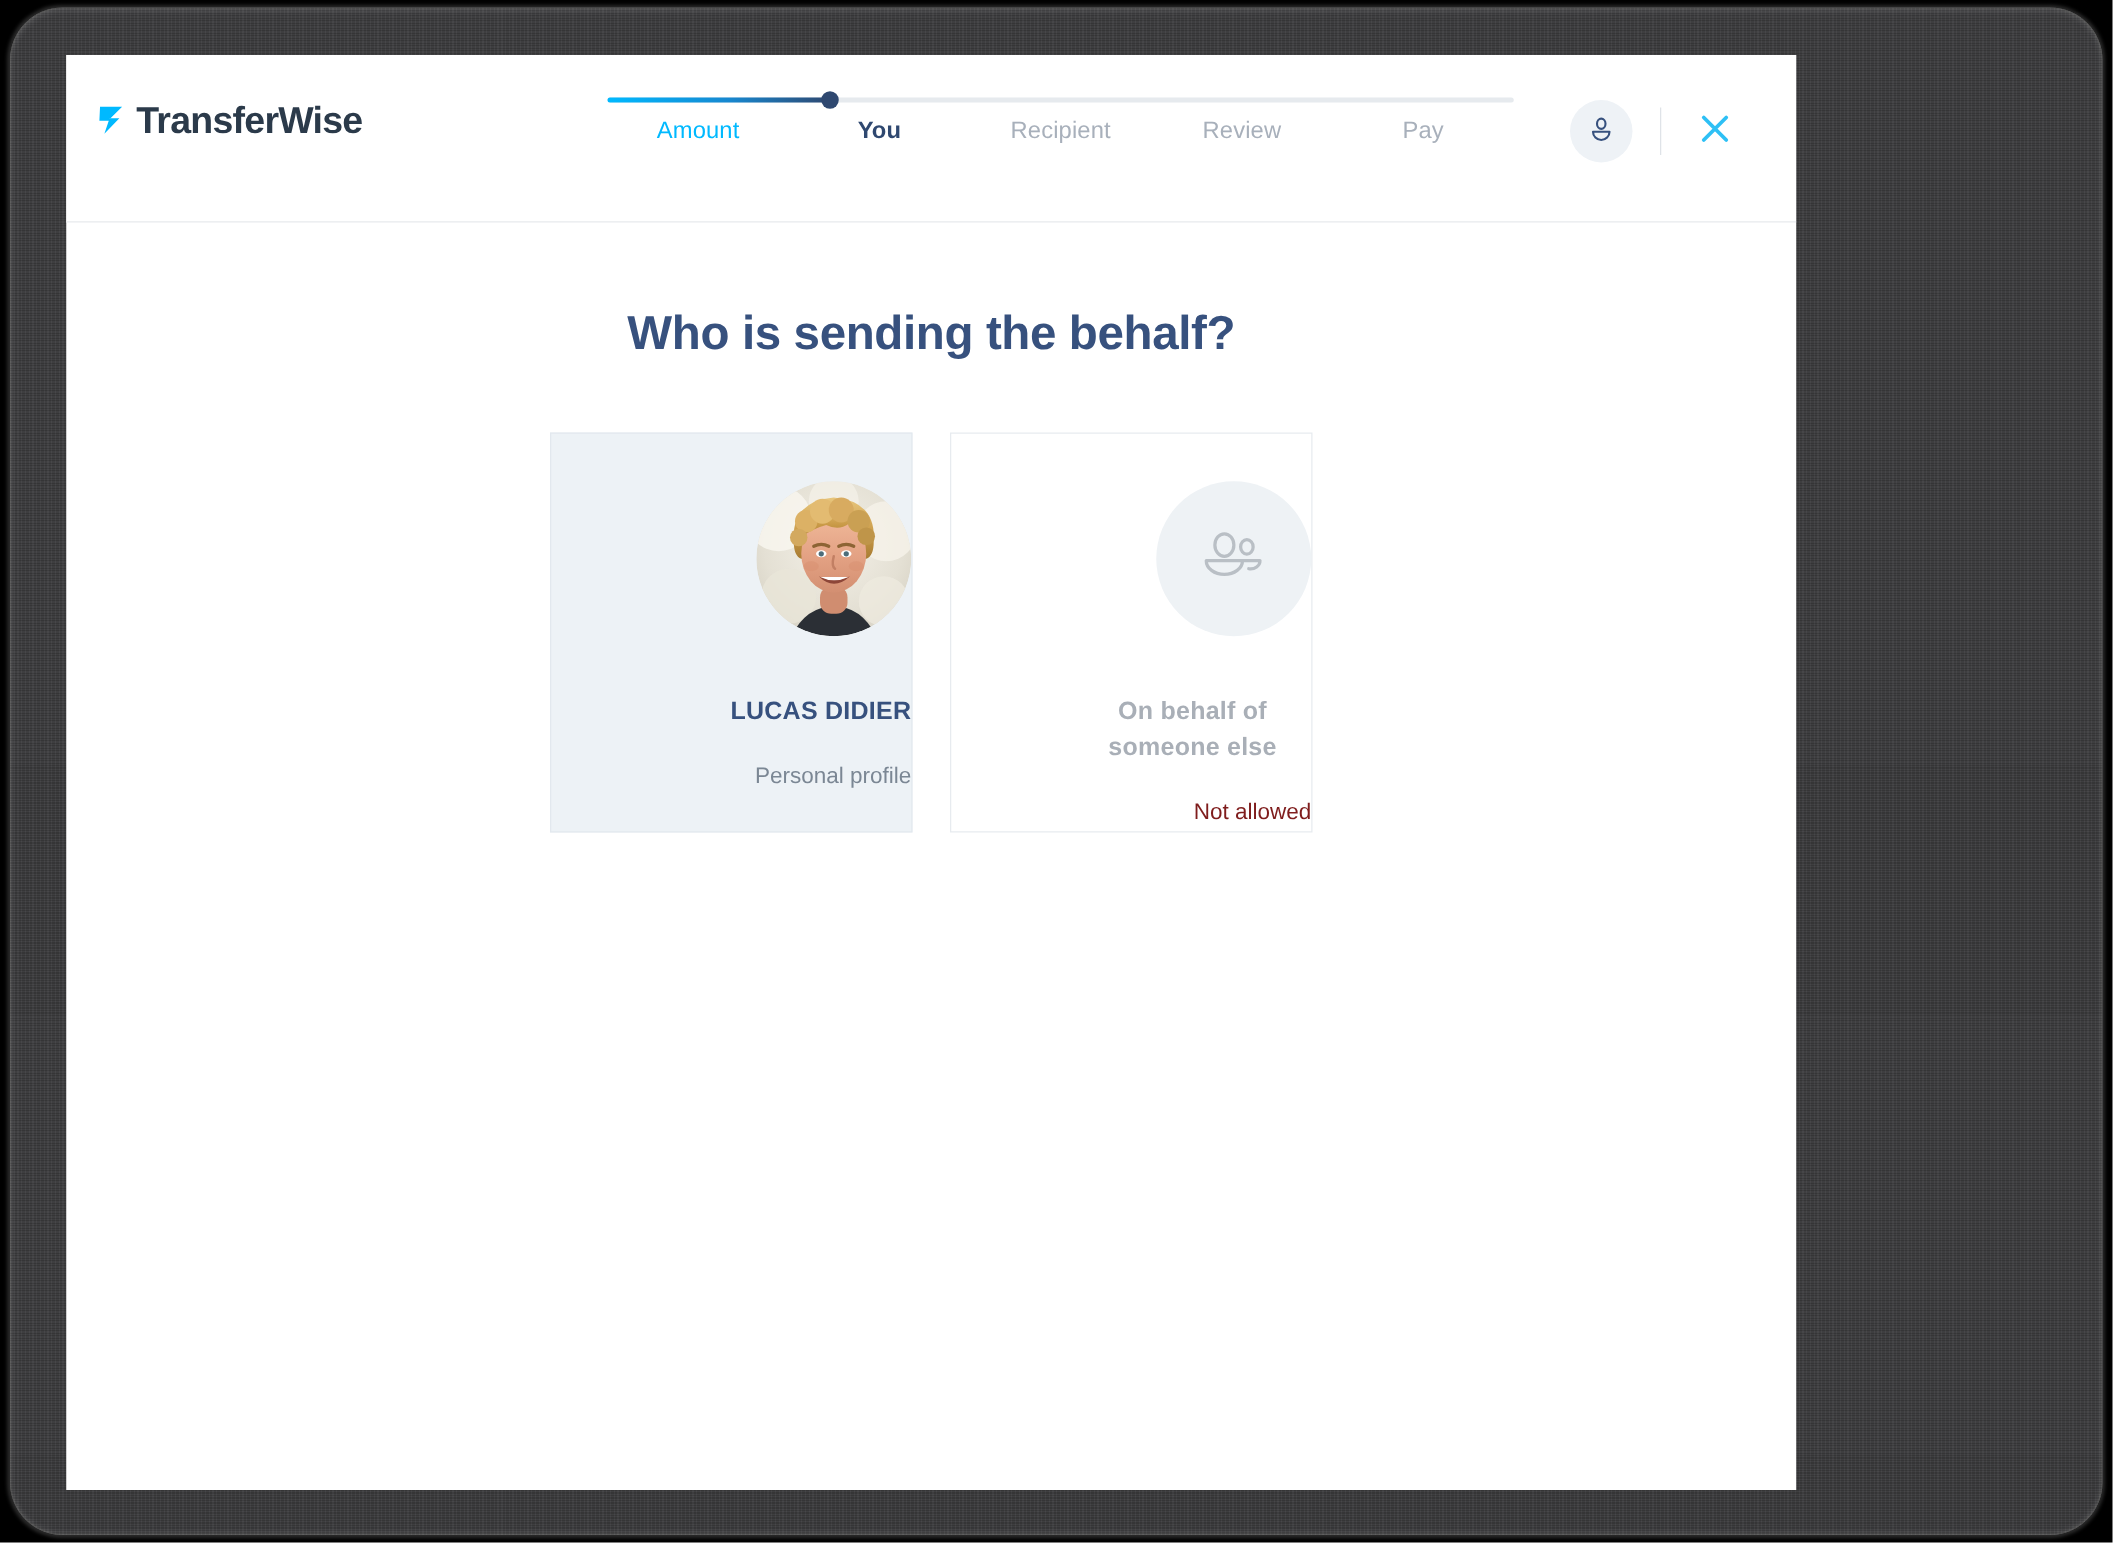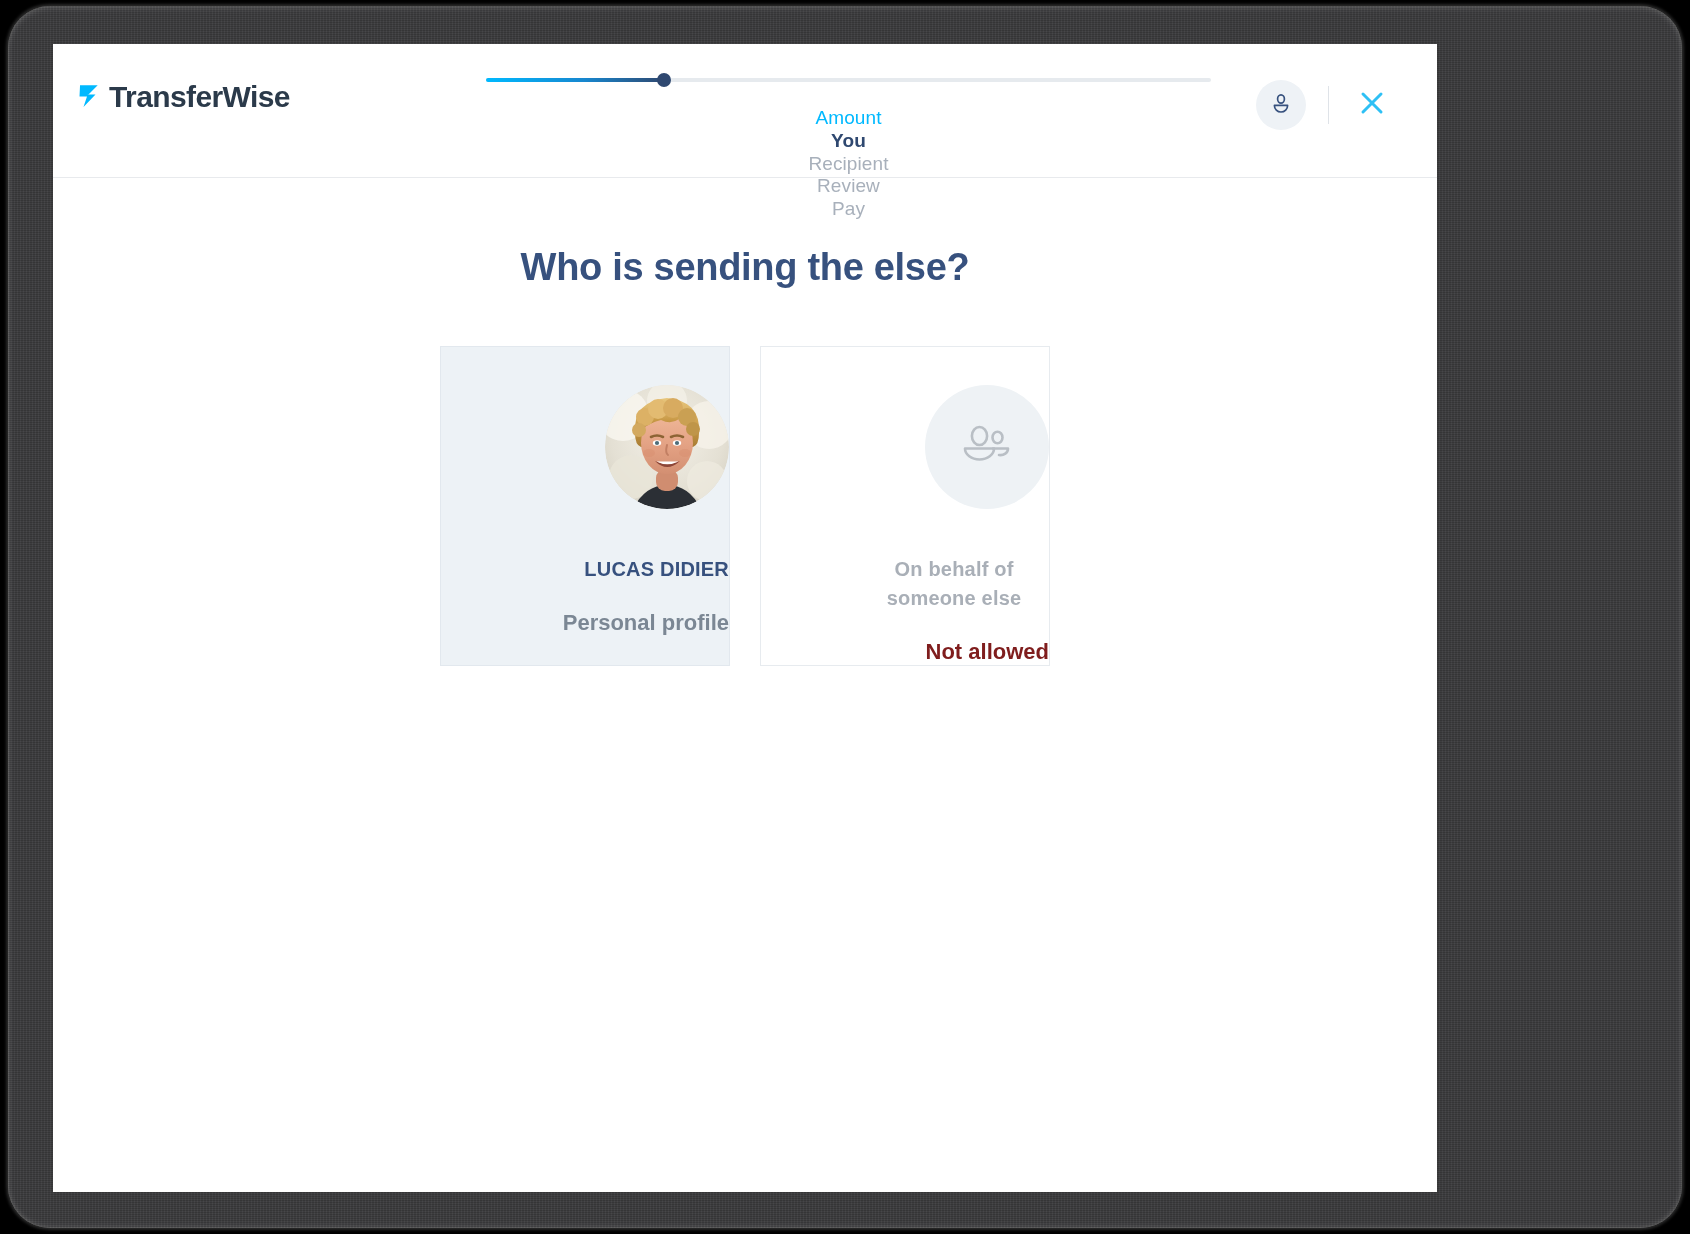--- a/index.html
+++ b/index.html
@@ -99,22 +99,21 @@
     top: 2px;
     width: 14px;
     height: 14px;
     margin-left: -7px;
     margin-top: -7px;
     border-radius: 50%;
     background: #2f4870;
   }
   .steps {
     display: flex;
-    margin-top: 25px;
-    flex-direction: column;
+    margin-top: 12px;
   }
   .step {
     flex: 1;
     text-align: center;
     font-size: 19px;
     line-height: 1.2;
     letter-spacing: 0.1px;
     cursor: pointer;
   }
   .step.done  { color: #00b9ff; font-weight: 400; }
@@ -210,24 +209,23 @@
     font-weight: 700;
     line-height: 1.45;
     text-align: center;
     color: #37517e;
     letter-spacing: 0.2px;
   }
   .card-title.muted { color: #a9afb7; font-weight: 700; width: 190px; }
 
   .card-sub {
     margin-top: 6px;
-    font-size: 22px;
+    font-size: 18px;
     color: #7b8794;
     text-align: center;
-    font-weight: bold;
   }
   .card-sub.muted { color: #7f1d1d; margin-left: 16px; }
 
   .avatar-photo { width: 124px; height: 124px; display: block; }
 </style>
 </head>
 <body>
 
 <div class="device-frame">
   <div class="bezel-noise"></div>
@@ -275,21 +273,21 @@
             <svg width="30" height="30" viewBox="0 0 30 30" fill="none" xmlns="http://www.w3.org/2000/svg">
               <path d="M6 6 L24 24 M24 6 L6 24" stroke="#2ec0f5" stroke-width="3" stroke-linecap="round"></path>
             </svg>
           </span>
         </div>
       </div>
     </div>
 
     <div class="main">
 
-      <h1 class="page-title">Who is sending the else?</h1>
+      <h1 class="page-title">Who is sending the behalf?</h1>
 
       <div class="cards">
 
         <div class="card fill">
           <div class="card-media">
             <svg class="avatar-photo" viewBox="0 0 124 124" xmlns="http://www.w3.org/2000/svg">
               <defs>
                 <clipPath id="avclip">
                     <circle cx="62" cy="62" r="62"></circle>
                   </clipPath>

